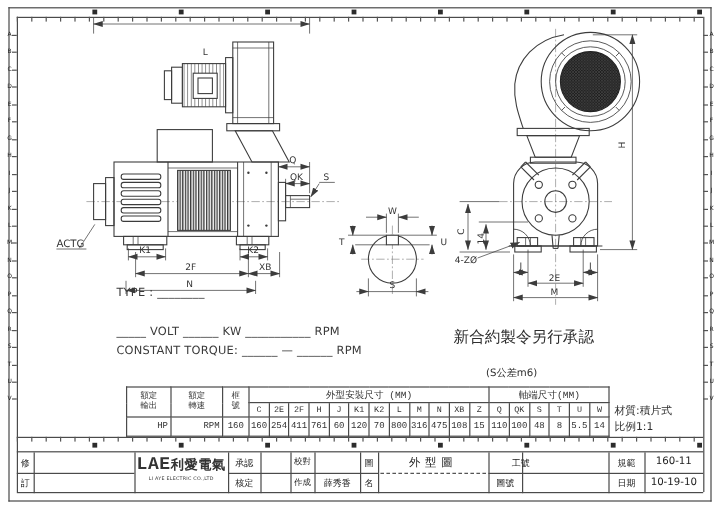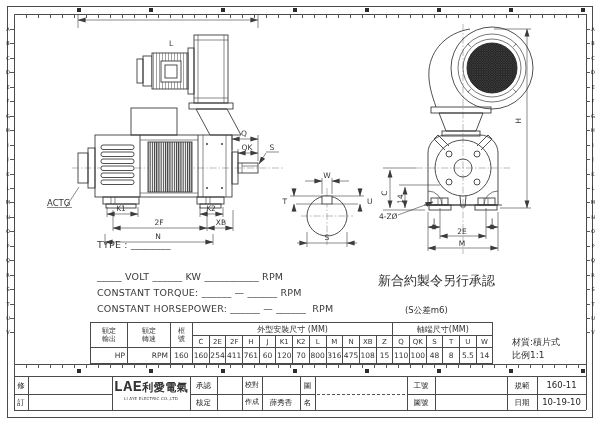--- a/index.html
+++ b/index.html
@@ -7,21 +7,21 @@
          font-family:"DejaVu Sans","Liberation Sans",sans-serif;color:#333;}
   
   .ln{position:absolute;background:#4a4a4a;}
   .tk{position:absolute;background:#555;}
   .nm{position:absolute;width:4px;height:4px;background:#2c2c2c;}
   .rl{position:absolute;font-size:5px;line-height:5px;color:#222;width:6px;text-align:center;}
   
   .spec{position:absolute;left:97px;font-size:9.5px;letter-spacing:.2px;color:#3a3a3a;white-space:pre;}
   .cjk{position:absolute;color:#2f2f2f;white-space:pre;}
   
-  #dim-table{position:absolute;left:90px;top:322px;border-collapse:collapse;table-layout:fixed;}
+  #dim-table{position:absolute;left:105px;top:322px;border-collapse:collapse;table-layout:fixed;font-family:Liberation Mono, monospace;}
   #dim-table td{border:1px solid #4a4a4a;text-align:center;padding:0;color:#333;overflow:hidden;}
   #dim-table .gh{font-size:8px;height:12px;}
   #dim-table .hc{font-size:7px;line-height:1.15;white-space:pre-line;}
   #dim-table .ch{font-size:7px;height:11px;}
   #dim-table .dv{font-size:7.5px;height:15px;}
   #dim-table .va{text-align:right;padding-right:2px;}
   
   #tb{position:absolute;left:14px;top:376px;width:572px;height:34px;border-top:1px solid #4a4a4a;}
   #tb .vl{position:absolute;top:0;width:1px;height:34px;background:#4a4a4a;}
   #tb .hl{position:absolute;top:17px;height:1px;background:#4a4a4a;}
@@ -286,21 +286,20 @@
       <text x="434" y="224">J</text>
       <text x="492" y="224">J</text>
       <text x="462" y="234">2E</text>
       <text x="462" y="246">M</text>
     </g>
   </svg>
 
   <div class="spec" style="top:239px;">TYPE : ________</div>
   <div class="spec" style="top:271px;">_____ VOLT ______ KW ___________ RPM</div>
   <div class="spec" style="top:287px;">CONSTANT TORQUE: ______ — ______ RPM</div>
-  <div class="spec" style="top:303px;">CONSTANT HORSEPOWER: ______ — ______  RPM</div>
 
   <div class="cjk" style="left:378px;top:272px;font-size:13px;">新合約製令另行承認</div>
   <div class="cjk" style="left:405px;top:305px;font-size:8.5px;">(S公差m6)</div>
   <div class="cjk" style="left:512px;top:336px;font-size:9px;">材質:積片式</div>
   <div class="cjk" style="left:512px;top:349px;font-size:9px;">比例1:1</div>
 
   <table id="dim-table">
     <colgroup>
       <col style="width:37px">
         <col style="width:43px">
@@ -407,21 +406,22 @@
       <div class="en">LI AYE ELECTRIC CO.,LTD</div>
     </div>
 
     <div class="cell" style="left:176px;top:0;width:27px;">承認</div>
     <div class="cell" style="left:176px;top:17px;width:27px;">核定</div>
     <div class="cell" style="left:228px;top:0;width:20px;font-size:7px;">校對</div>
     <div class="cell" style="left:228px;top:17px;width:20px;font-size:7px;">作成</div>
     <div class="cell" style="left:248px;top:17px;width:38px;font-size:7.5px;">薛秀香</div>
     <div class="cell" style="left:286px;top:0;width:15px;">圖</div>
     <div class="cell" style="left:286px;top:17px;width:15px;">名</div>
-    <div class="cell" style="left:393px;top:0;width:28px;">工號</div>
+    <div class="cell" style="left:301px;top:0;width:92px;font-size:9.5px;letter-spacing:4px;">外型圖</div>
+    <div class="cell" style="left:406px;top:0;width:28px;">工號</div>
     <div class="cell" style="left:421px;top:0;width:72px;"></div>
     <div class="cell" style="left:393px;top:17px;width:28px;">圖號</div>
     <div class="cell" style="left:493px;top:0;width:30px;">規範</div>
     <div class="cell val" style="left:523px;top:0;width:49px;">160-11</div>
     <div class="cell" style="left:493px;top:17px;width:30px;">日期</div>
     <div class="cell val" style="left:523px;top:17px;width:49px;">10-19-10</div>
   </div>
 
 <div class="rl" style="left: 5px; top: 27px;">A</div>
     <div class="tk" style="left: 10px; top: 29px; width: 4px; height: 1px;"></div>

